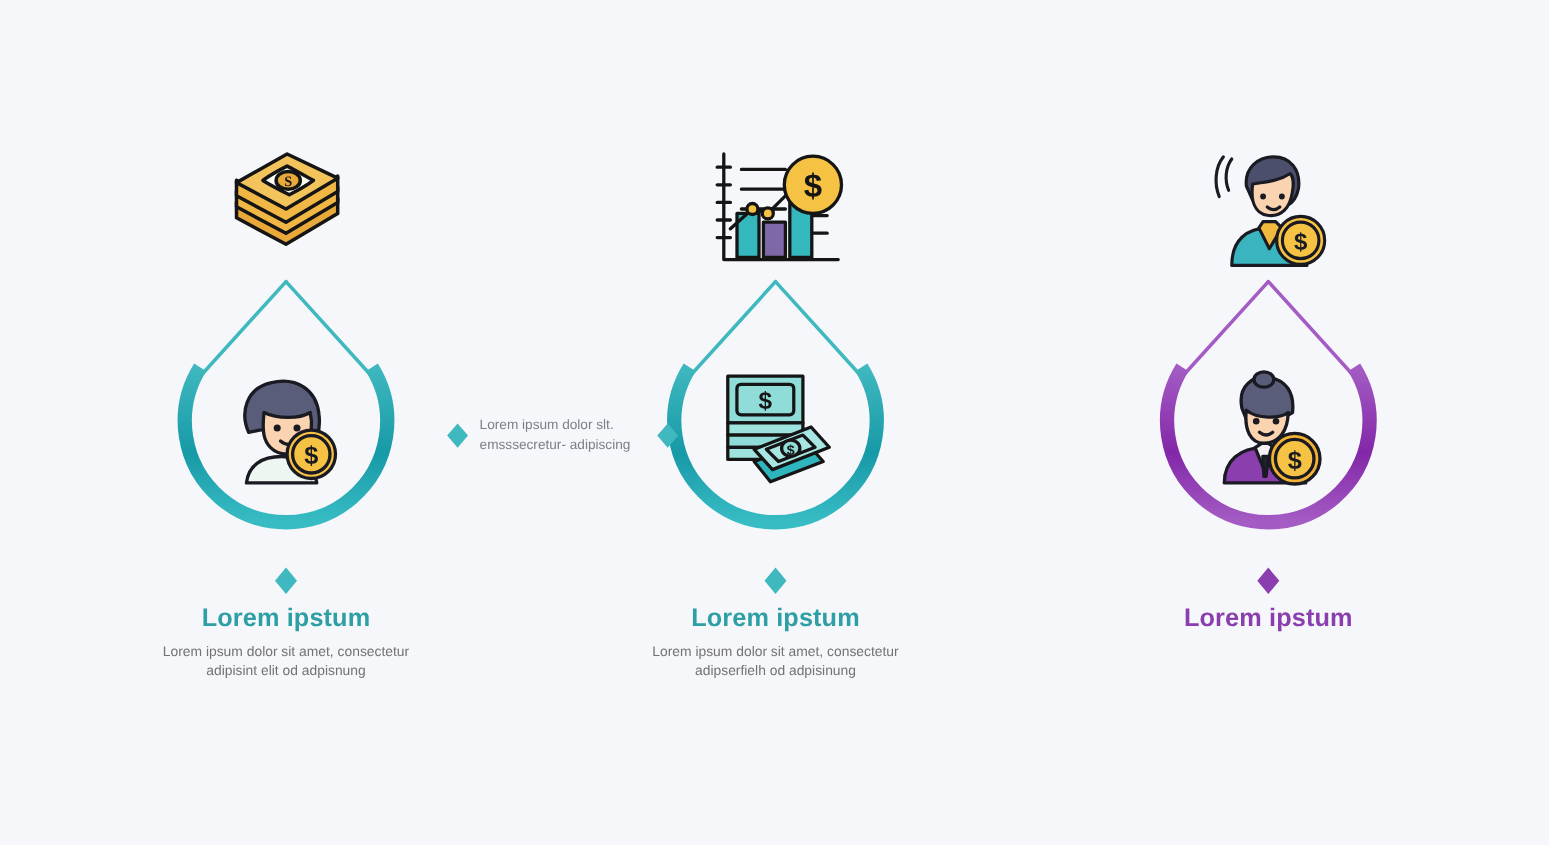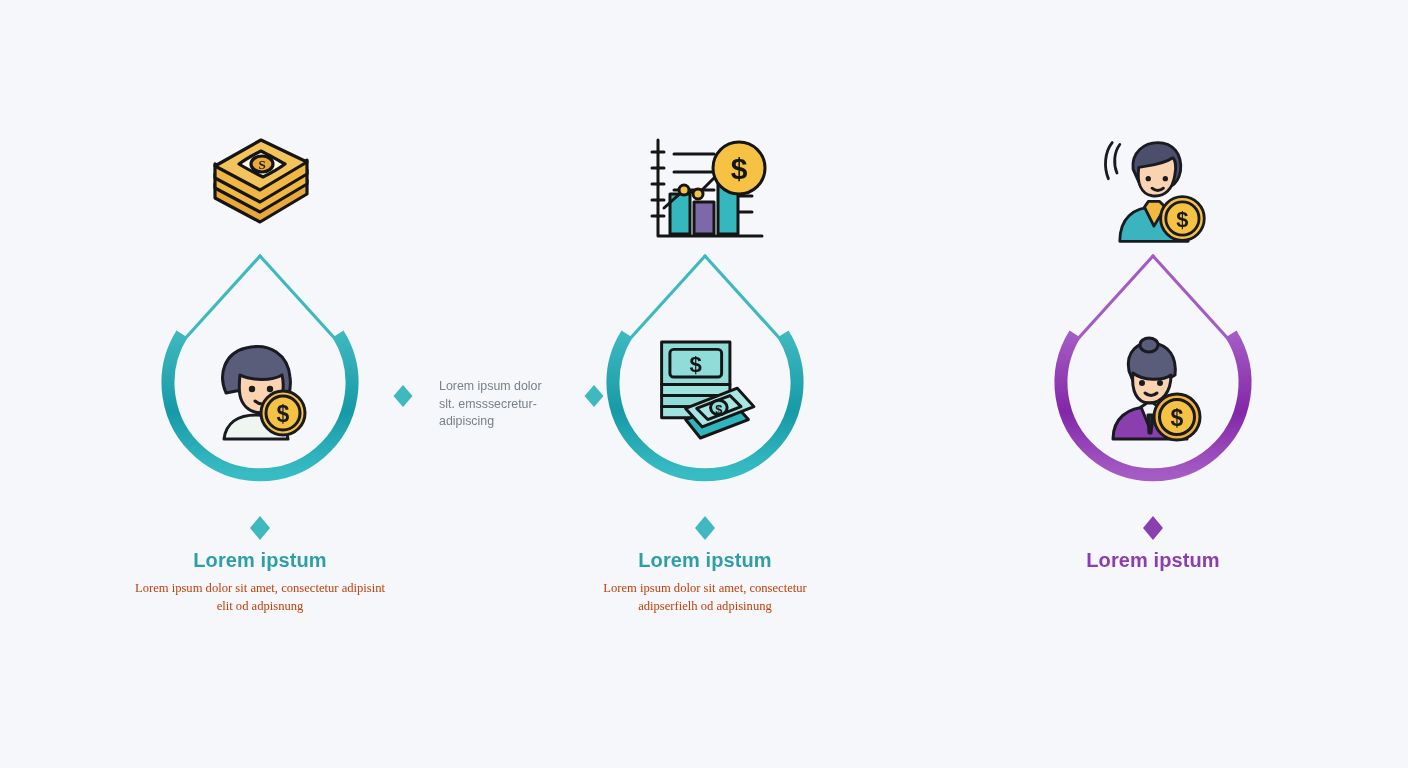--- a/index.html
+++ b/index.html
@@ -34,29 +34,29 @@
   .center-icon {
     position:absolute; left:50%; top:390px; transform:translate(-50%,-50%);
     width:120px; height:110px;
     display:flex; align-items:center; justify-content:center;
   }
 
   
   .bottom-dia { position:absolute; left:50%; top:515px; transform:translateX(-50%); width:26px; height:26px; }
 
   .caption { position:absolute; left:50%; top:548px; transform:translateX(-50%); width:300px; text-align:center; }
-  .caption h3 { font-size:20px; font-weight:700; letter-spacing:.1px; line-height:1.2; }
-  .caption p  { font-size:12.6px; line-height:1.43; color:#c2410c; margin-top:7px; padding:0 22px;font-family:Liberation Serif, serif; }
+  .caption h3 { font-size:23px; font-weight:700; letter-spacing:.1px; line-height:1.2; }
+  .caption p  { font-size:12.6px; line-height:1.43; color:#737373; margin-top:7px; padding:0 22px; }
 
   .t-teal   { color:#2f9fa6; }
   .t-purple { color:#8b3fae; }
 
   
   .connector { position:absolute; top:378px; height:70px; display:flex; align-items:flex-start; }
-  .connector.c1 { left:391px; width:215px;gap:16px; }
+  .connector.c1 { left:404px; width:215px; }
   .connector.c2 { left:828px; width:215px; }
   .connector .dia { width:24px; height:24px; flex:0 0 24px; margin-top:6px; }
   .connector .ctext {
     flex:1 1 auto; font-size:12.4px; line-height:1.42; color:#7a8089;
     padding:0 8px; text-align:left;
   }
 </style>
 </head>
 <body style="background: rgb(245, 247, 250);">
 

